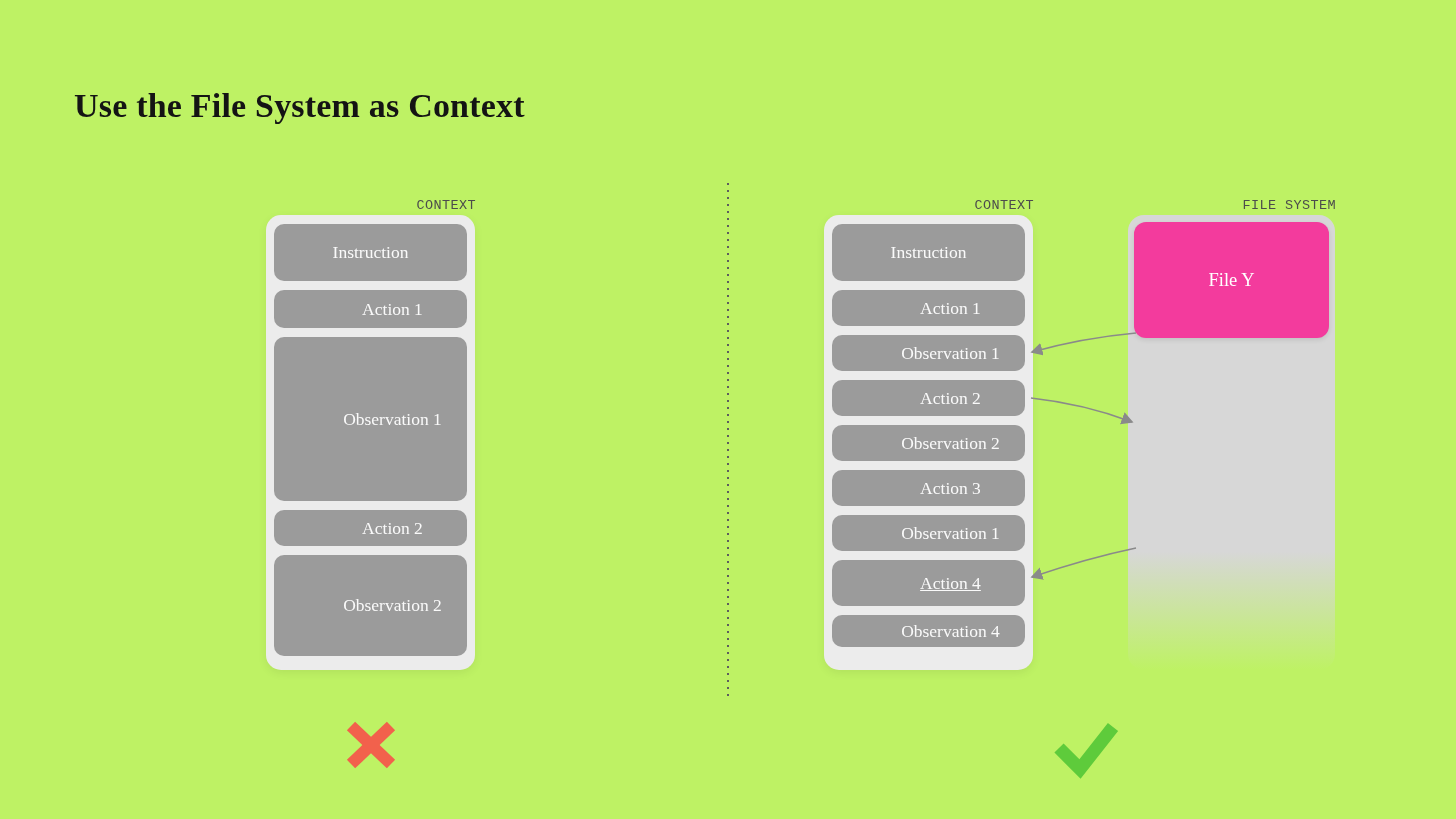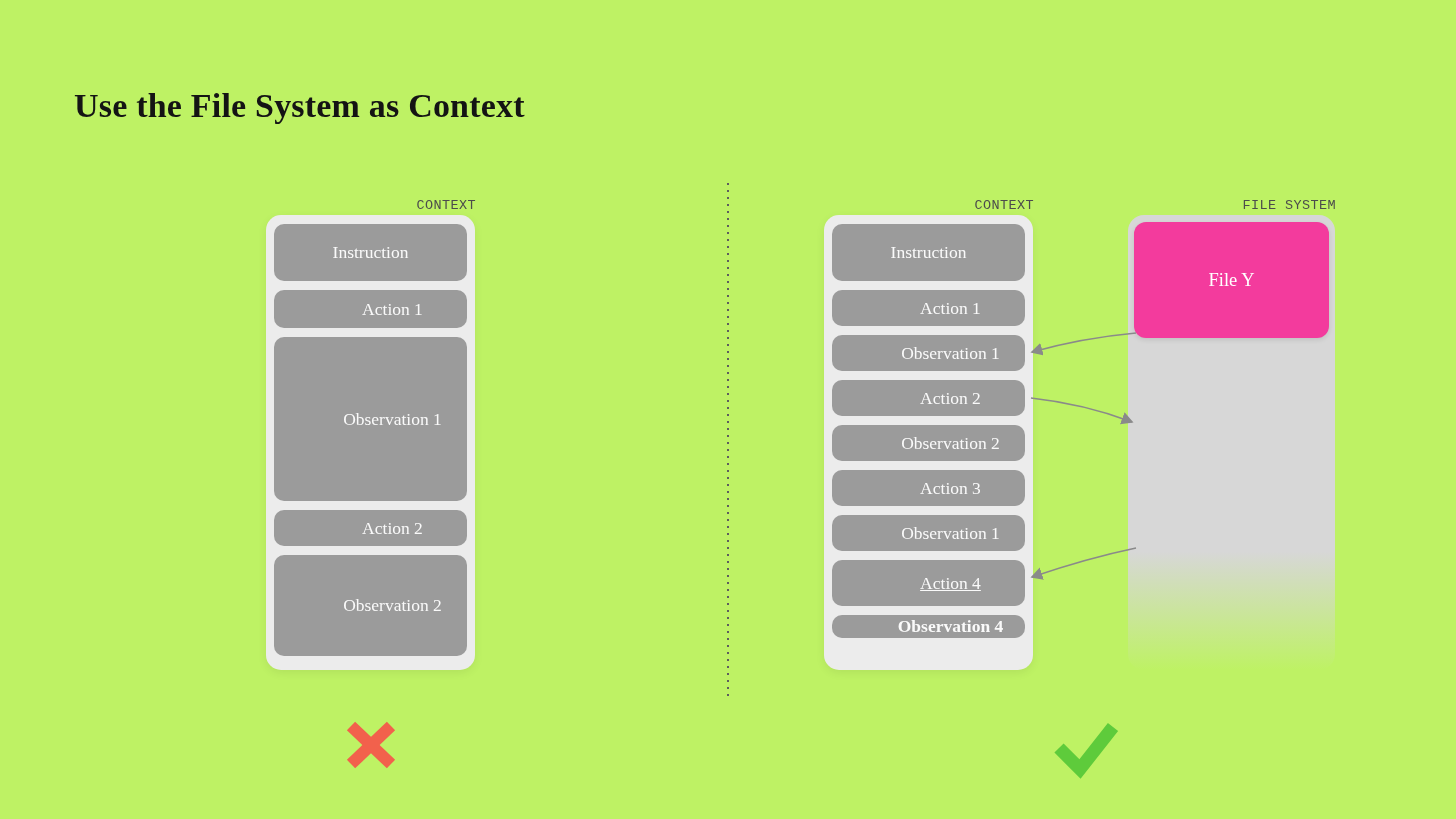--- a/index.html
+++ b/index.html
@@ -118,21 +118,21 @@
   <div class="ctx-container" style="left: 824px;">
     <div id="right-blocks">
         <div class="block" style="height: 57px;">Instruction</div>
         <div class="block" style="height: 36px;">Action 1</div>
         <div class="block" style="height: 36px;">Observation 1</div>
         <div class="block" style="height: 36px;">Action 2</div>
         <div class="block" style="height: 36px;">Observation 2</div>
         <div class="block" style="height: 36px; text-align: center;">Action 3</div>
         <div class="block" style="height: 36px;">Observation 1</div>
         <div class="block" style="height: 46px; text-decoration: underline;">Action 4</div>
-        <div class="block" style="height: 23px; font-weight: bold;">Observation 4</div>
+        <div class="block" style="height: 32px;">Observation 4</div>
       </div>
   </div>
 
   <div class="col-label" style="left: 1126px;">FILE SYSTEM</div>
   <div class="fs-container">
     <div id="fs-blocks">
         <div class="file-block" style="height: 116px;">File Y</div>
       </div>
   </div>
 

